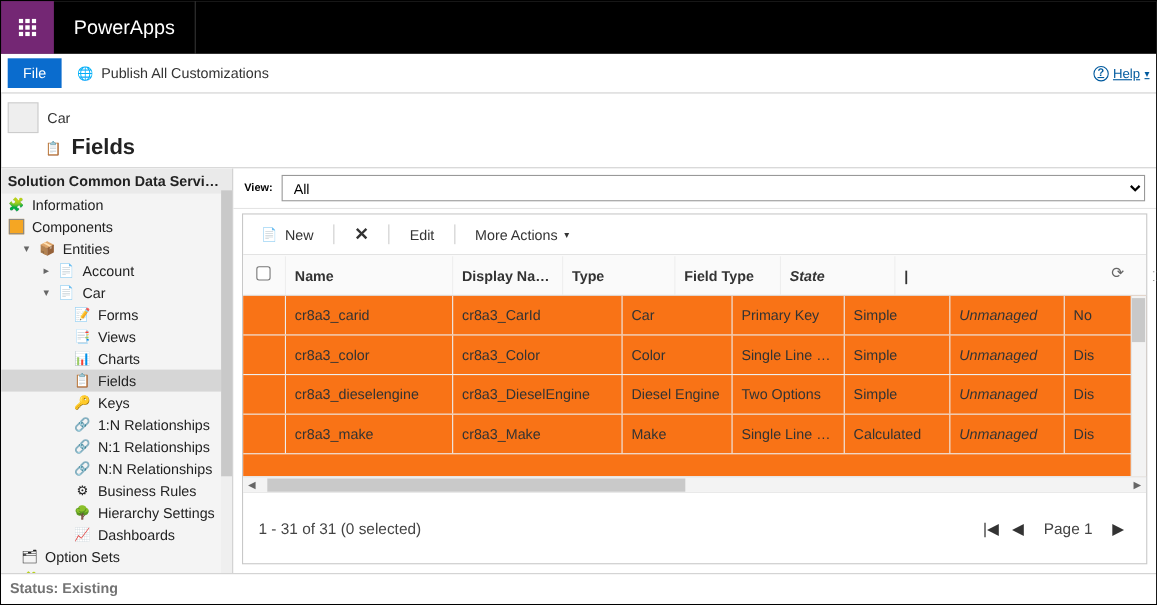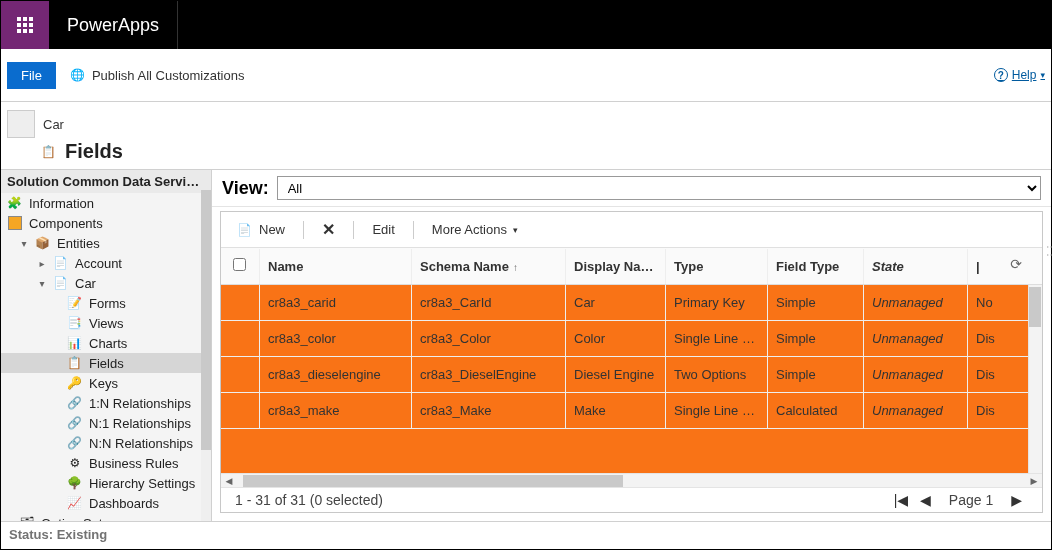--- a/index.html
+++ b/index.html
@@ -6,21 +6,21 @@
 body { width: 1052px; height: 550px; border: 1px solid #000; background: #fff; overflow: hidden; display: flex; flex-direction: column; }
 
 
 .topbar { height: 48px; background: #000; color: #fff; display: flex; align-items: center; }
 .waffle { width: 48px; height: 48px; background: #742774; display: flex; align-items: center; justify-content: center; cursor: pointer; }
 .waffle svg { fill: #fff; }
 .brand { font-size: 18px; font-weight: 400; padding: 0 18px; }
 .topbar-sep { width: 1px; height: 48px; background: #333; }
 
 
-.toolbar { height: 53px; background: #fff; border-bottom: 1px solid #d0d0d0; display: flex; align-items: center; padding: 0 6px; font-size: 13px; }
+.toolbar { height: 36px; background: #fff; border-bottom: 1px solid #d0d0d0; display: flex; align-items: center; padding: 0 6px; font-size: 13px; }
 .file-btn { background: #0a6cce; color: #fff; padding: 6px 14px; cursor: pointer; margin-right: 8px; }
 .tb-btn { display: flex; align-items: center; gap: 6px; padding: 3px 6px; cursor: pointer; color: #333; }
 .tb-spacer { flex: 1; }
 .help { display: flex; align-items: center; gap: 4px; color: #005a9e; cursor: pointer; font-size: 12px; text-decoration: underline; }
 .help-ico { width: 14px; height: 14px; border-radius: 50%; border: 1.5px solid #005a9e; display: inline-flex; align-items: center; justify-content: center; font-size: 10px; color: #005a9e; font-weight: bold; text-decoration: none; }
 
 
 .crumb { display: flex; align-items: center; padding: 8px 6px 0 6px; gap: 8px; }
 .crumb-icon { width: 28px; height: 28px; background: #eee; border: 1px solid #ccc; display:inline-block; position:relative; }
 .crumb-text { font-size: 13px; color: #333; }
@@ -36,21 +36,21 @@
 .exp { width: 10px; color: #666; font-size: 10px; display:inline-block; text-align:center; }
 .ind1 { padding-left: 18px; } .ind2 { padding-left: 36px; } .ind4 { padding-left: 66px; }
 .ico { width: 16px; height: 16px; display: inline-flex; align-items: center; justify-content: center; font-size: 12px; }
 .drag-handle { position:absolute; right:-1px; top:44%; color:#999; font-size:10px; line-height:4px; letter-spacing:-2px; writing-mode: vertical-lr; }
 .sb-scroll { position:absolute; right:0; top:20px; bottom:0; width:10px; background:#efefef; }
 .sb-thumb { position:absolute; right:0; top:20px; width:10px; height:260px; background:#c9c9c9; }
 
 
 .main { flex: 1; display: flex; flex-direction: column; overflow: hidden; }
 .viewrow { display: flex; align-items: center; padding: 6px 10px; gap: 8px; border-bottom: 1px solid #e4e4e4; }
-.viewlabel { font-weight: 700; font-size: 18px; }
+.viewlabel { font-weight: 700; font-size: 10px; }
 .viewselect { flex: 1; height: 24px; border: 1px solid #999; font-size: 13px; padding: 0 6px; background:#fff; }
 .gridwrap { flex:1; display:flex; flex-direction:column; border:1px solid #c8c8c8; margin:4px 8px 8px 8px; overflow:hidden; }
 .gtoolbar { display:flex; align-items:center; gap:6px; padding:6px 8px; border-bottom:1px solid #e0e0e0; font-size:13px; }
 .gtb-btn { display:flex; align-items:center; gap:6px; padding:2px 8px; cursor:pointer; color:#333; }
 .gtb-sep { width:1px; height:18px; background:#ccc; margin:0 4px; }
 
 
 .ghead { display:flex; align-items:center; border-bottom:1px solid #ddd; background:#fafafa; font-size:13px; color:#333; position:relative; }
 .ghead .col, .grow .col { padding:10px 8px; border-left:1px solid #eee; overflow:hidden; white-space:nowrap; text-overflow:ellipsis; }
 .col.chk { width:38px; border-left:none; padding-left:12px; }
@@ -61,21 +61,21 @@
 .gbody { flex:1; overflow:hidden; position:relative; background:#f97316; }
 .grow { display:flex; align-items:center; border-bottom:1px solid #eee; font-size:13px; color:#333; }
 .gbody-scroll { position:absolute; right:0; top:0; bottom:0; width:14px; background:#f3f3f3; border-left:1px solid #e4e4e4; }
 .gbody-thumb { position:absolute; right:1px; top:2px; width:12px; height:40px; background:#c9c9c9; }
 .hscroll { height:14px; background:#f3f3f3; border-top:1px solid #e4e4e4; position:relative; }
 .hsthumb { position:absolute; left:22px; top:1px; height:12px; width:380px; background:#c9c9c9; }
 .hsarrow { position:absolute; top:0; width:16px; height:14px; display:flex; align-items:center; justify-content:center; font-size:9px; color:#666; cursor:pointer; }
 .hsarrow.l { left:0; } .hsarrow.r { right:0; }
 
 
-.gfoot { display:flex; align-items:center; padding:2px 14px; border-top:1px solid #e4e4e4; font-size:14px; color:#444; }
+.gfoot { display:flex; align-items:center; padding:22px 14px; border-top:1px solid #e4e4e4; font-size:14px; color:#444; }
 .gfoot .spacer { flex:1; }
 .pager-btn { font-size:14px; color:#333; padding:2px 6px; cursor:pointer; }
 
 
 .statusbar { height:28px; border-top:1px solid #d0d0d0; padding:5px 8px; font-size:13px; font-weight:700; color:#737373; background:#fff; }
 
 
 .mini { width:14px; height:14px; display:inline-block; border:1px solid #888; }
 input[type=checkbox]{ width:13px; height:13px; }
 </style>
@@ -238,21 +238,20 @@
         <div class="gtb-sep"></div>
         <div class="gtb-btn">
           <span>More Actions</span>
           <span style="font-size:9px;">▾</span>
         </div>
       </div>
 
       <div class="ghead">
         <div class="col chk"><input type="checkbox" style=""></div>
         <div class="col name"><span>Name</span></div>
-        <div class="col schema"><span>Schema Name</span><span class="sort-ico">↑</span></div>
         <div class="col disp"><span>Display Name</span></div>
         <div class="col type"><span>Type</span></div>
         <div class="col ftype"><span>Field Type</span></div>
         <div class="col state"><span>State</span></div>
         <div class="col cust">|</div>
         <span class="refresh">⟳</span>
       </div>
 
       <div class="gbody">
         <div class="grow">

